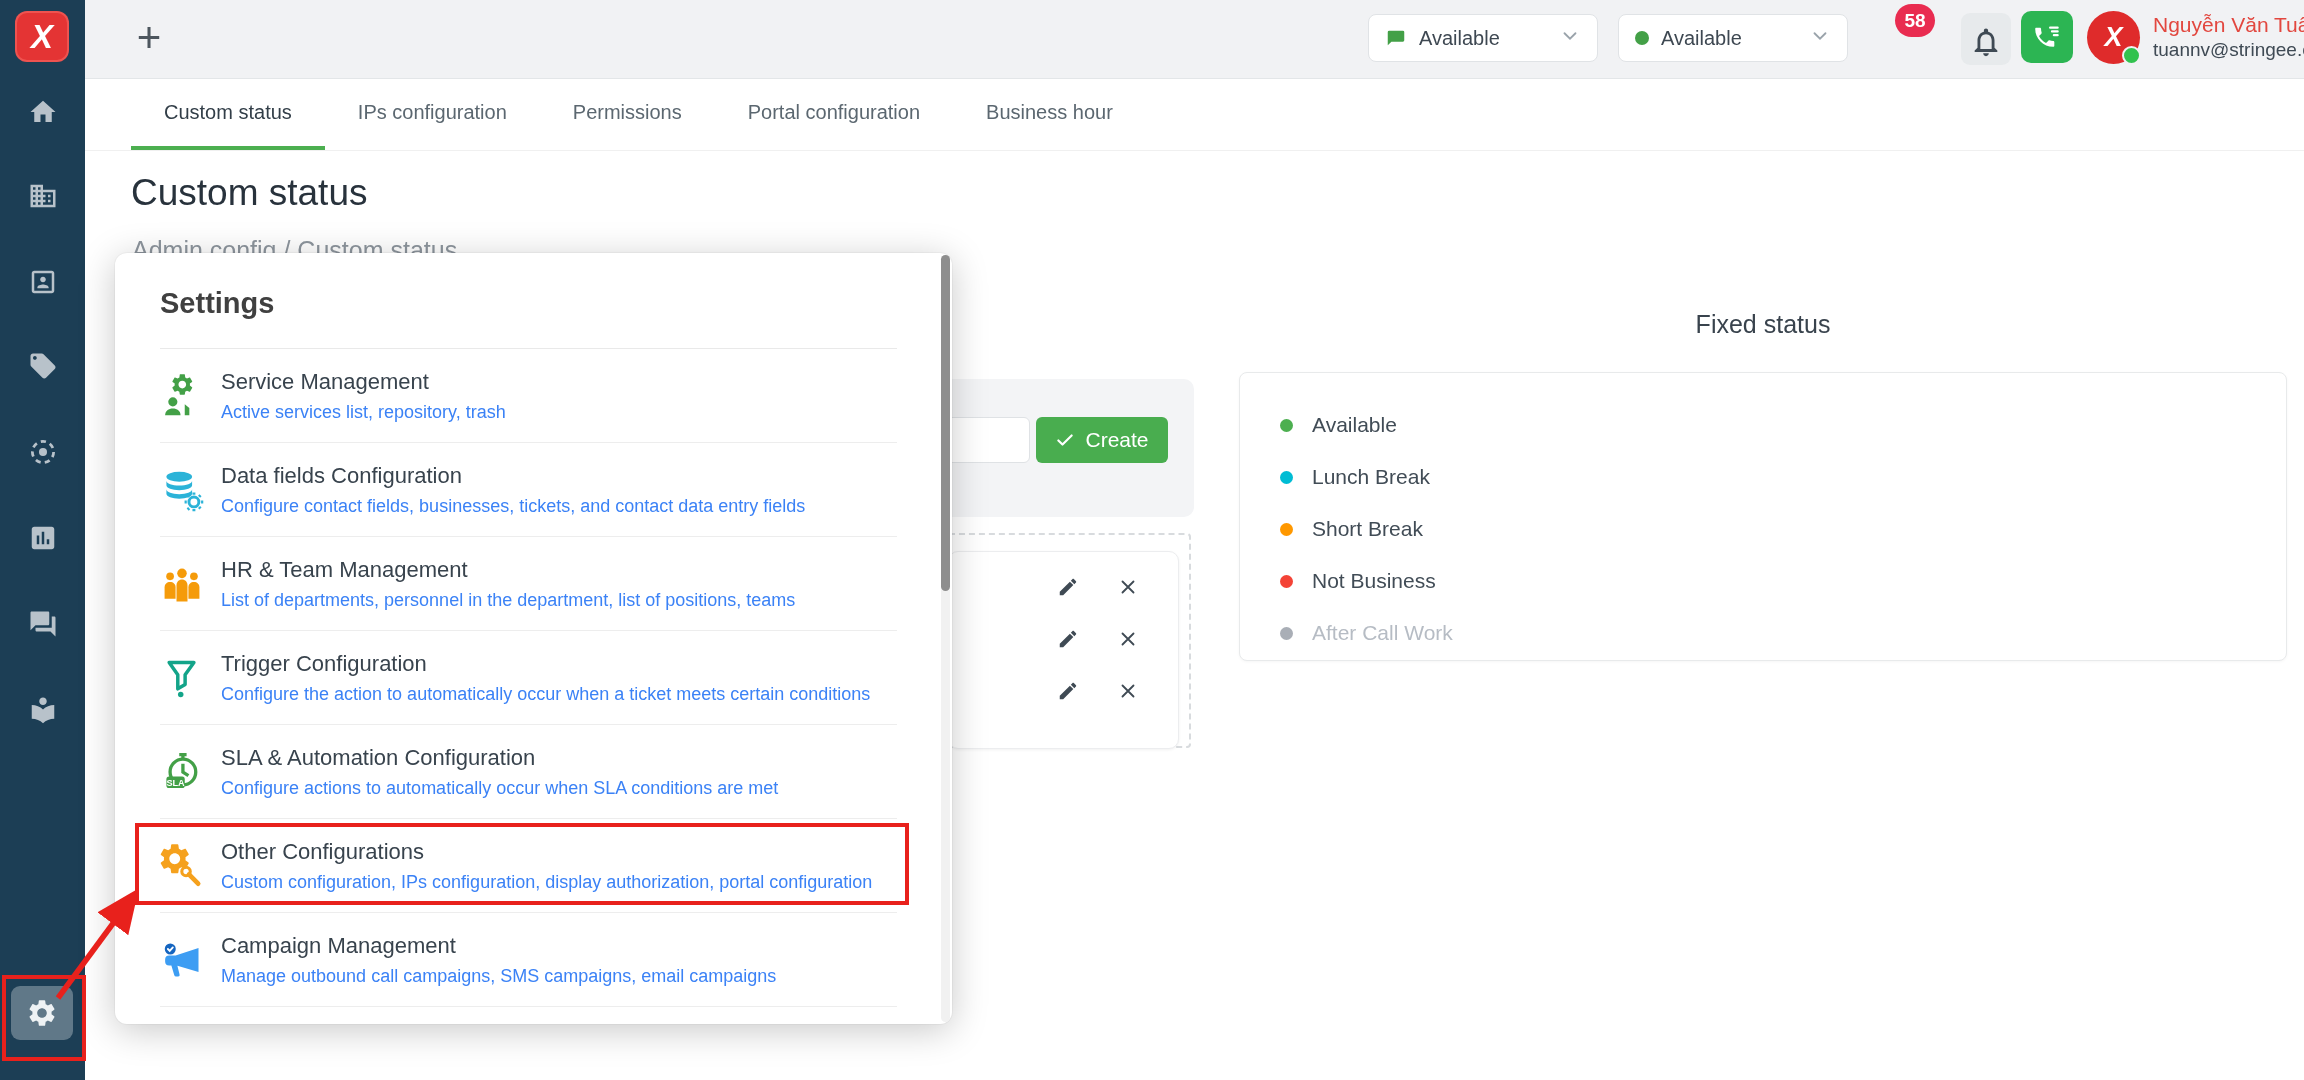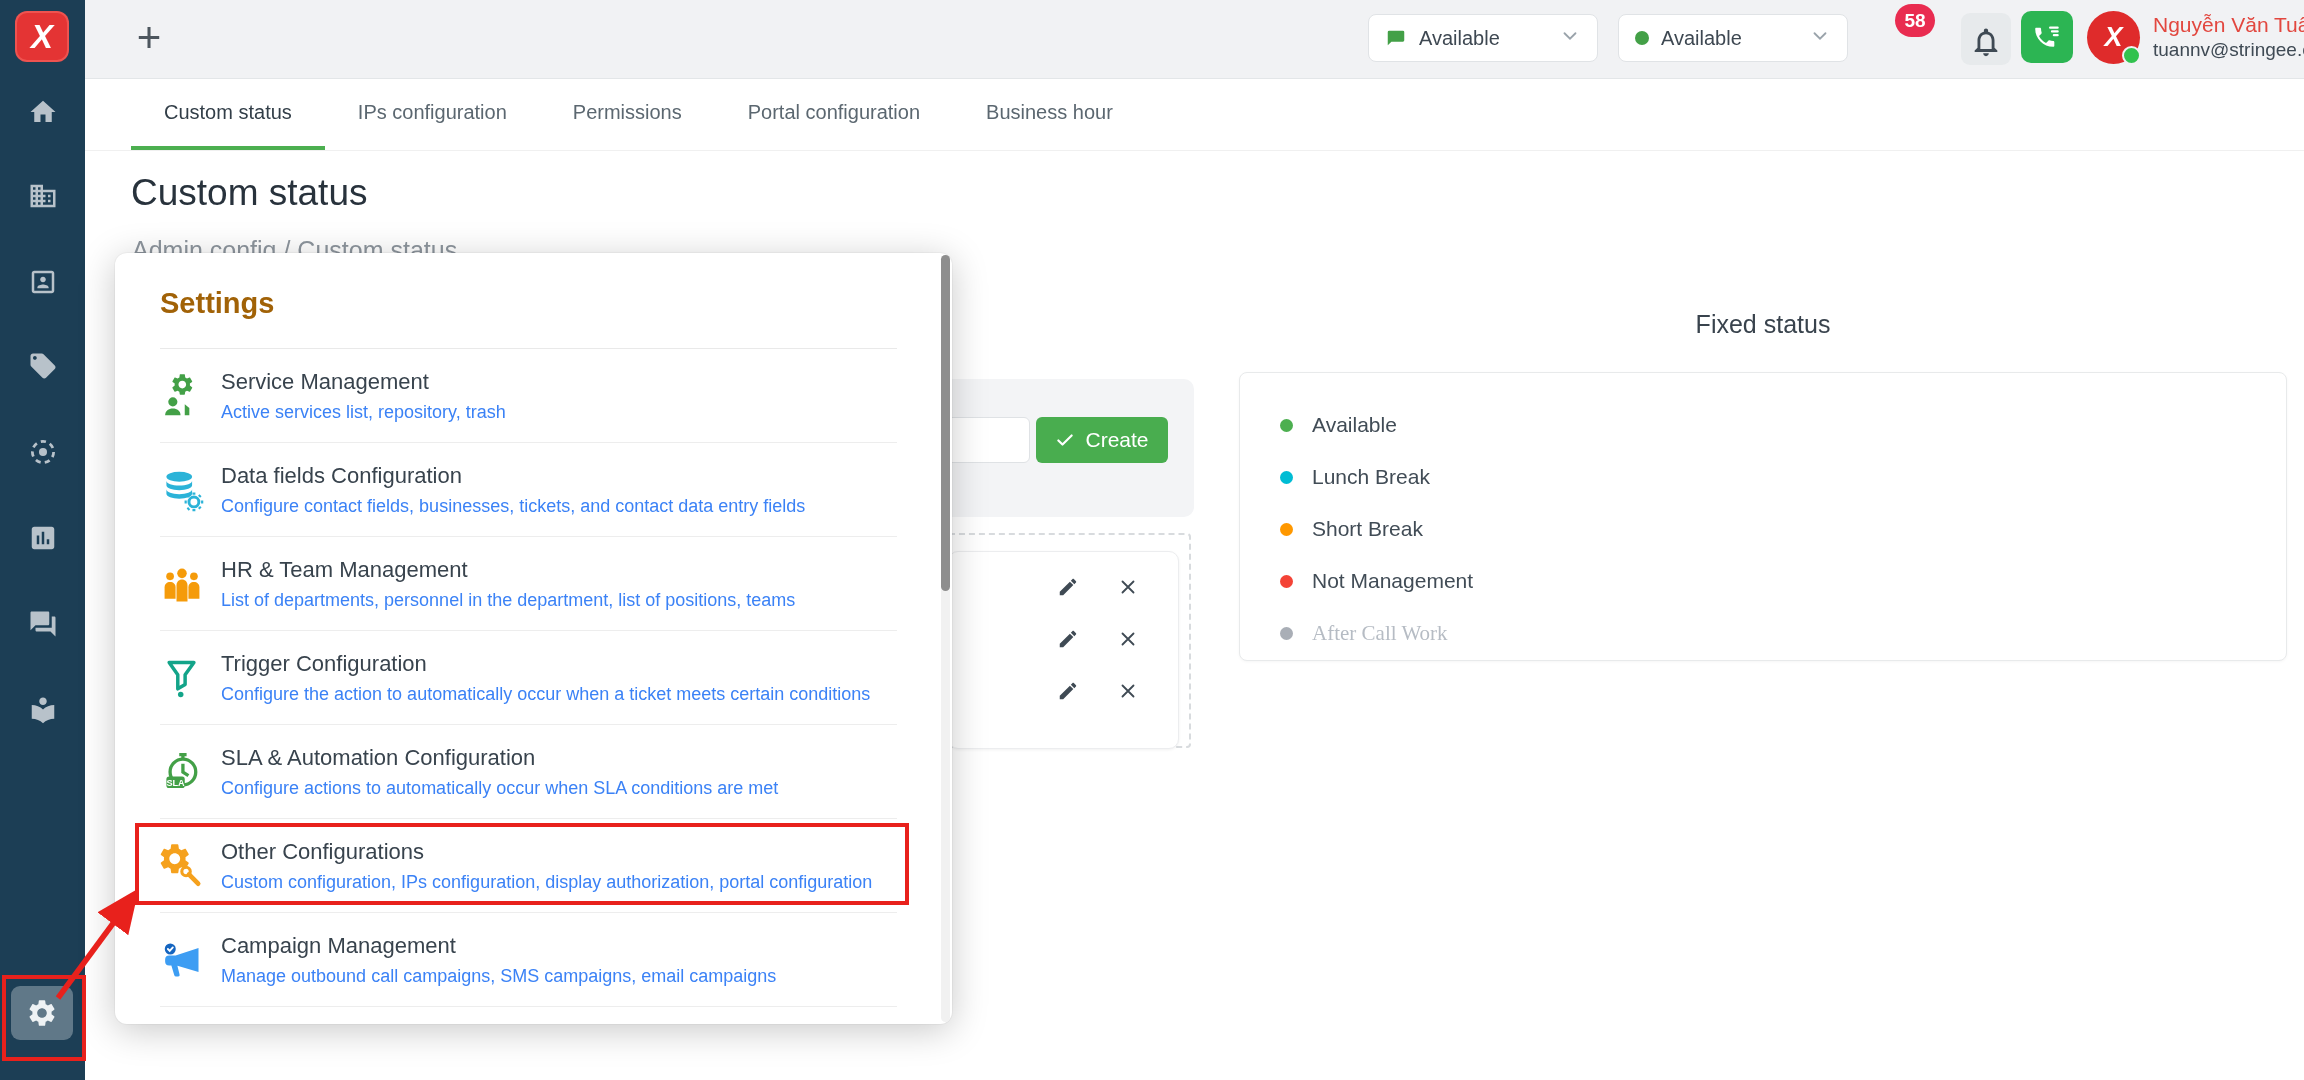--- a/index.html
+++ b/index.html
@@ -51,42 +51,42 @@
   .page-title{position:absolute;left:131px;top:172px;font-size:37px;font-weight:500;color:#28323c;z-index:2;}
   .breadcrumb{position:absolute;left:132px;top:236px;font-size:25px;color:#8d959d;z-index:2;}
 
   
   .fs-title{position:absolute;left:1239px;top:310px;width:1048px;text-align:center;font-size:25px;color:#39434d;z-index:2;}
   .fs-card{position:absolute;left:1239px;top:372px;width:1048px;height:289px;background:#fff;border:1px solid #e8eaeb;
            border-radius:8px;box-shadow:0 1px 3px rgba(0,0,0,.04);box-sizing:border-box;padding-top:26px;z-index:2;}
   .fs-row{height:52px;display:flex;align-items:center;gap:19px;padding-left:40px;}
   .fs-dot{width:13px;height:13px;border-radius:50%;}
   .fs-lbl{font-size:21px;color:#414c56;}
-  .fs-row.disabled .fs-lbl{color:#b6bcc4;font-family:Liberation Serif, serif;}
+  .fs-row.disabled .fs-lbl{color:#b6bcc4;}
 
   
   .bm-card{position:absolute;left:930px;top:379px;width:264px;height:138px;background:#f3f4f6;border-radius:10px;z-index:3;}
   .bm-input{position:absolute;left:936px;top:417px;width:94px;height:46px;background:#fff;border:1px solid #dfe2e5;
             border-radius:6px;box-sizing:border-box;z-index:4;}
   .bm-create{position:absolute;left:1036px;top:417px;width:132px;height:46px;background:#49ad4f;border-radius:6px;
              color:#fff;font-size:21px;display:flex;align-items:center;justify-content:center;gap:10px;z-index:4;}
   .bm-create svg{width:20px;height:20px;}
   .bm-dashed{position:absolute;left:935px;top:533px;width:256px;height:215px;border:2px dashed #d8dbde;border-radius:4px;
              box-sizing:border-box;z-index:3;}
   .bm-white{position:absolute;left:948px;top:551px;width:229px;height:196px;background:#fff;border:1px solid #ecedef;
             border-radius:10px;box-shadow:0 1px 3px rgba(0,0,0,.06);z-index:4;}
   .bm-row{position:absolute;height:24px;}
   .bm-row .edit{position:absolute;left:108px;}
   .bm-row .del{position:absolute;left:168px;}
   .bm-row svg{width:22px;height:22px;}
 
   
   .modal{position:absolute;left:115px;top:253px;width:837px;height:771px;background:#fff;border-radius:12px;
          box-shadow:0 6px 36px rgba(0,0,0,.22),0 0 0 1px rgba(0,0,0,.03);z-index:50;}
-  .modal-title{position:absolute;left:45px;top:34px;font-size:29px;font-weight:bold;color:#a16207;}
+  .modal-title{position:absolute;left:45px;top:34px;font-size:29px;font-weight:bold;color:#404040;}
   .modal-hr{position:absolute;left:45px;right:55px;top:95px;height:1px;background:#e9e9e9;}
   .m-items{position:absolute;left:45px;right:55px;top:96px;}
   .m-item{height:94px;display:flex;align-items:center;gap:17px;border-bottom:1px solid #ededed;box-sizing:border-box;}
   .m-ic{width:44px;height:44px;flex:0 0 44px;}
   .m-ic svg{width:44px;height:44px;}
   .m-title{font-size:22px;color:#38434d;margin-bottom:7px;}
   .m-sub{font-size:18px;color:#3b82f6;}
   .m-scroll{position:absolute;right:2px;top:2px;bottom:2px;width:9px;background:#f1f1f1;border-radius:5px;}
   .m-thumb{position:absolute;left:0;top:0;width:9px;height:336px;background:#8e8e8e;border-radius:5px;}
 
@@ -222,21 +222,21 @@
     <div class="fs-row">
         <span class="fs-dot" style="background-color: rgb(0, 188, 212);"></span>
         <span class="fs-lbl">Lunch Break</span>
       </div>
     <div class="fs-row">
         <span class="fs-dot" style="background-color: rgb(255, 152, 0);"></span>
         <span class="fs-lbl">Short Break</span>
       </div>
     <div class="fs-row">
         <span class="fs-dot" style="background-color: rgb(244, 67, 54);"></span>
-        <span class="fs-lbl">Not Management</span>
+        <span class="fs-lbl">Not Business</span>
       </div>
     <div class="fs-row disabled">
         <span class="fs-dot" style="background-color: rgb(169, 174, 182);"></span>
         <span class="fs-lbl">After Call Work</span>
       </div>
   </div>
 
   <div class="bm-card"></div>
   <div class="bm-input"></div>
   <div class="bm-create">

